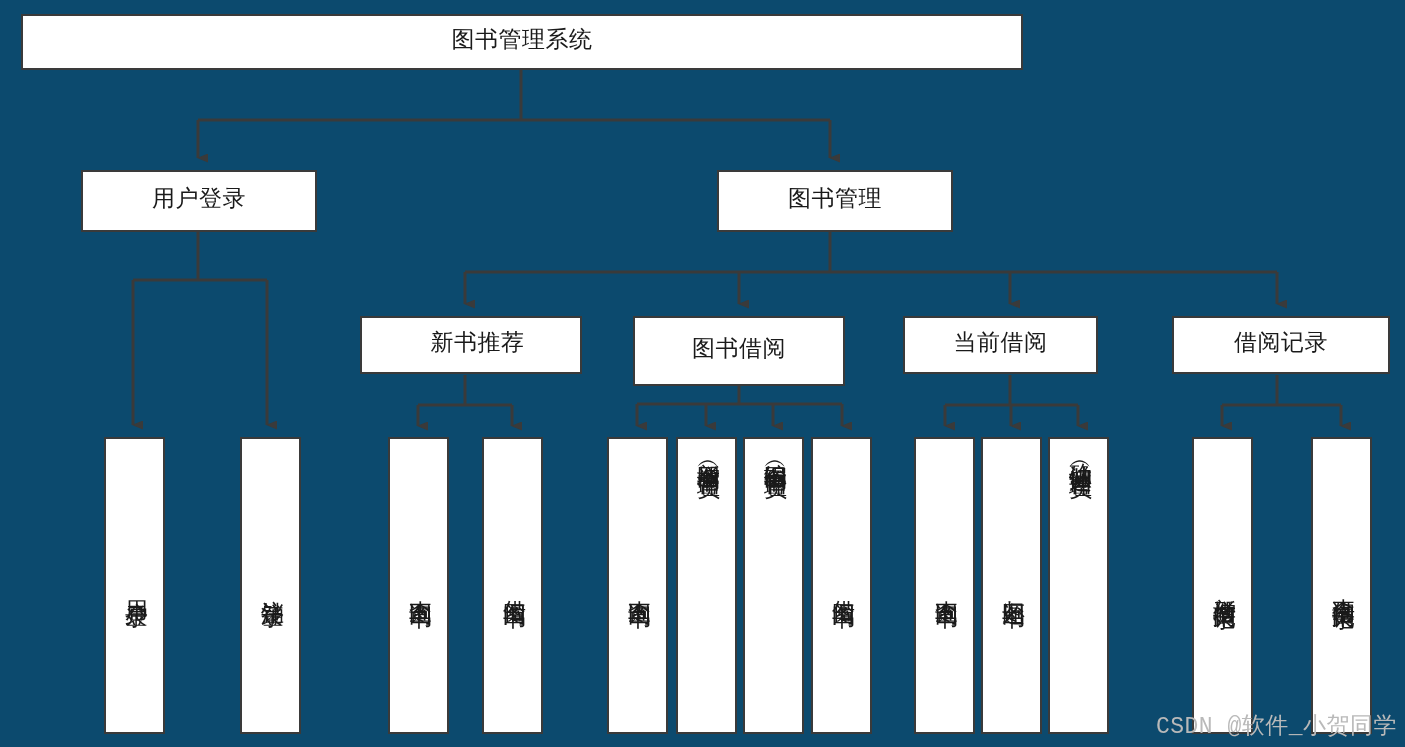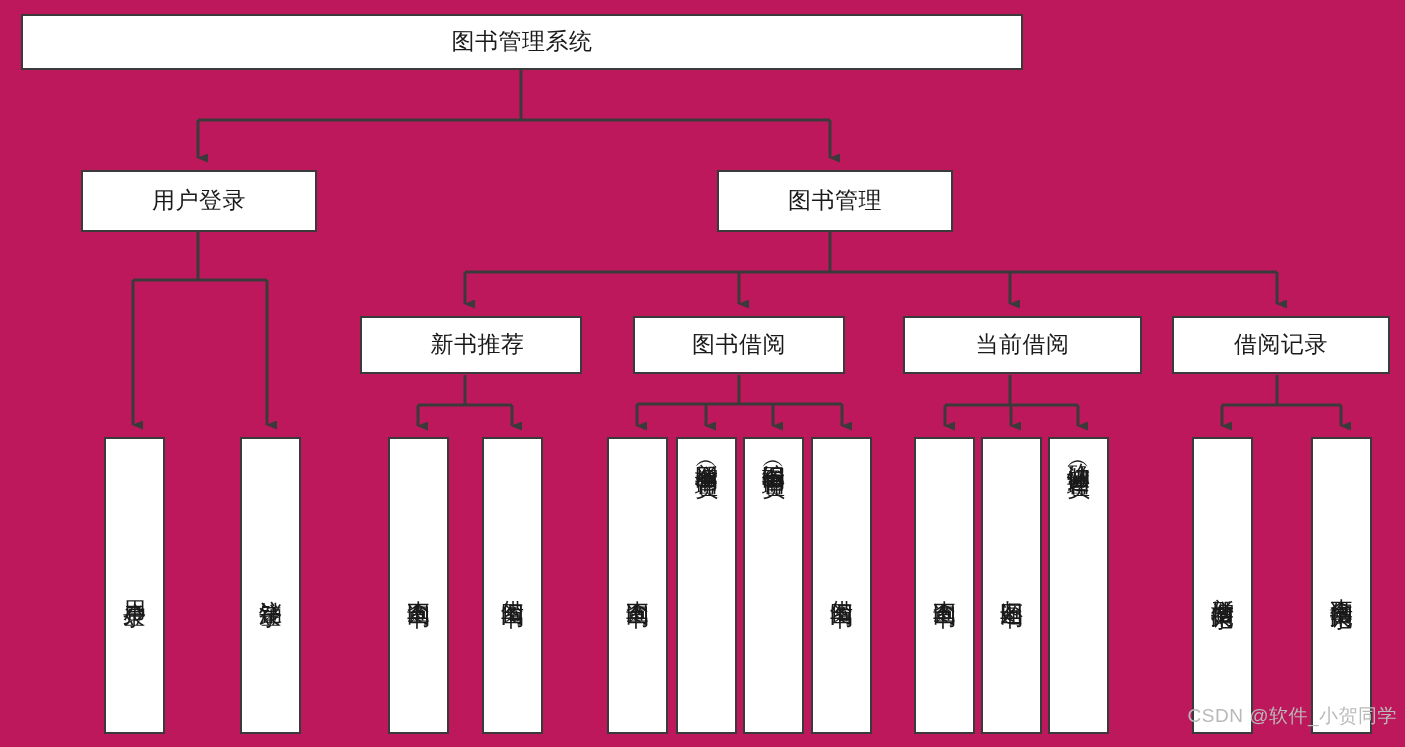--- a/index.html
+++ b/index.html
@@ -8,22 +8,23 @@
     padding: 0;
     background: #ffffff;
   }
   body {
     font-family: "Liberation Sans", "DejaVu Sans", sans-serif;
   }
   #diagram-root {
     position: relative;
     width: 1405px;
     height: 747px;
-    background: #be185d;
+    background: #0c4a6e;
     overflow: hidden;
+    font-family: Liberation Mono, monospace;
   }
   #diagram-svg {
     position: absolute;
     left: 0;
     top: 0;
     width: 1405px;
     height: 747px;
   }
   .node-box {
     position: absolute;
@@ -57,22 +58,22 @@
     white-space: nowrap;
     text-align: center;
   }
   .node-box.vertical.centered {
     align-items: center;
     padding-top: 0;
   }
   #watermark {
     position: absolute;
     right: 8px;
-    bottom: 18px;
-    font-size: 19px;
+    bottom: 6px;
+    font-size: 23px;
     color: #b9b9b9;
     white-space: nowrap;
     letter-spacing: 0.5px;
     pointer-events: none;
   }
 </style>
 </head>
 <body>
 
 <div id="diagram-root">
@@ -136,24 +137,24 @@
   <div class="node-box" style="left:81px; top:170px; width:236px; height:62px;">
     <span class="node-label-h">用户登录</span>
   </div>
   <div class="node-box" style="left:711px; top:170px; width:236px; height:62px;margin-left:6px;">
     <span class="node-label-h">图书管理</span>
   </div>
 
   <div class="node-box" style="left:360px; top:316px; width:222px; height:58px;padding-left:13px;">
     <span class="node-label-h">新书推荐</span>
   </div>
-  <div class="node-box" style="left:633px; top:316px; width:212px; height:58px;">
+  <div class="node-box" style="left:633px; top:316px; width:212px; height:70px;">
     <span class="node-label-h">图书借阅</span>
   </div>
-  <div class="node-box" style="left:903px; top:316px; width:239px; height:58px;">
+  <div class="node-box" style="left:903px; top:316px; width:195px; height:58px;">
     <span class="node-label-h">当前借阅</span>
   </div>
   <div class="node-box" style="left:1172px; top:316px; width:218px; height:58px;">
     <span class="node-label-h">借阅记录</span>
   </div>
 
   <div class="node-box vertical centered" style="left:104px; top:437px; width:61px; height:297px;">
     <span class="node-label-v">用户登录</span>
   </div>
   <div class="node-box vertical centered" style="left:240px; top:437px; width:61px; height:297px;">

